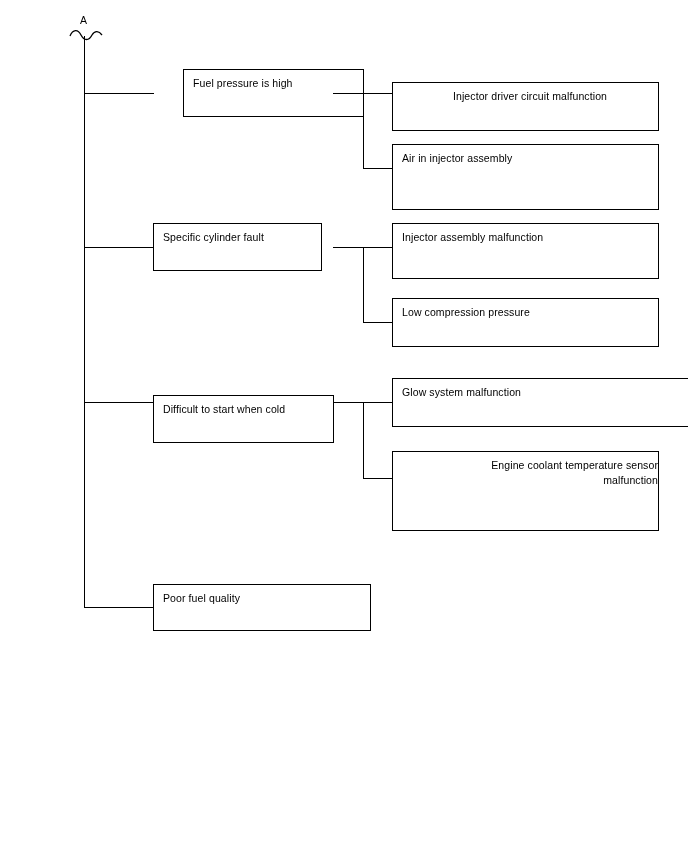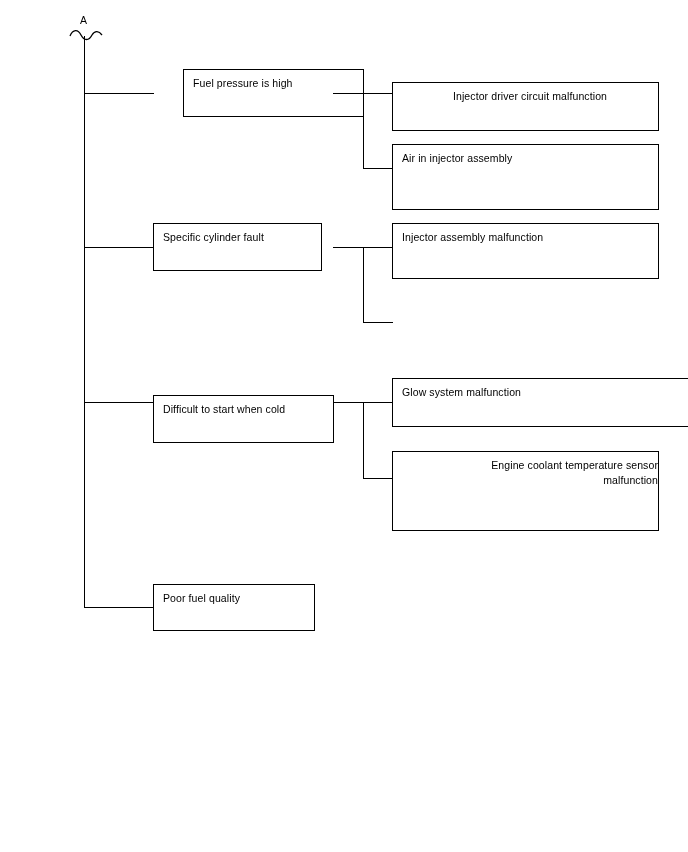--- a/index.html
+++ b/index.html
@@ -92,20 +92,23 @@
 
   <div class="line h" style="left:333px; top:247px; width:31px;"></div>
   <div class="line v" style="left:363px; top:247px; height:76px;"></div>
   <div class="line h" style="left:363px; top:247px; width:30px;"></div>
   <div class="line h" style="left:363px; top:322px; width:30px;"></div>
 
   <div class="node" style="left:392px; top:223px; width:267px; height:56px;">
     <div class="node-label">Injector assembly malfunction</div>
   </div>
 
+  <div class="node" style="left:392px; top:298px; width:267px; height:49px;">
+    <div class="node-label">Low compression pressure</div>
+  </div>
 
   <div class="line h" style="left:84px; top:402px; width:70px;"></div>
 
   <div class="node" style="left:153px; top:395px; width:181px; height:48px;">
     <div class="node-label">Difficult to start when cold</div>
   </div>
 
   <div class="line h" style="left:333px; top:402px; width:31px;"></div>
   <div class="line v" style="left:363px; top:402px; height:77px;"></div>
   <div class="line h" style="left:363px; top:402px; width:30px;"></div>
@@ -115,17 +118,17 @@
     <div class="node-label">Glow system malfunction</div>
   </div>
 
   <div class="node" style="left:392px; top:451px; width:267px; height:80px;text-align:right;">
     <div class="node-label">Engine coolant temperature sensor
 malfunction</div>
   </div>
 
   <div class="line h" style="left:84px; top:607px; width:70px;"></div>
 
-  <div class="node" style="left:153px; top:584px; width:162px; height:47px;">
+  <div class="node" style="left:153px; top:584px; width:218px; height:47px;">
     <div class="node-label">Poor fuel quality</div>
   </div>
 
 </div>
 
 </body></html>

